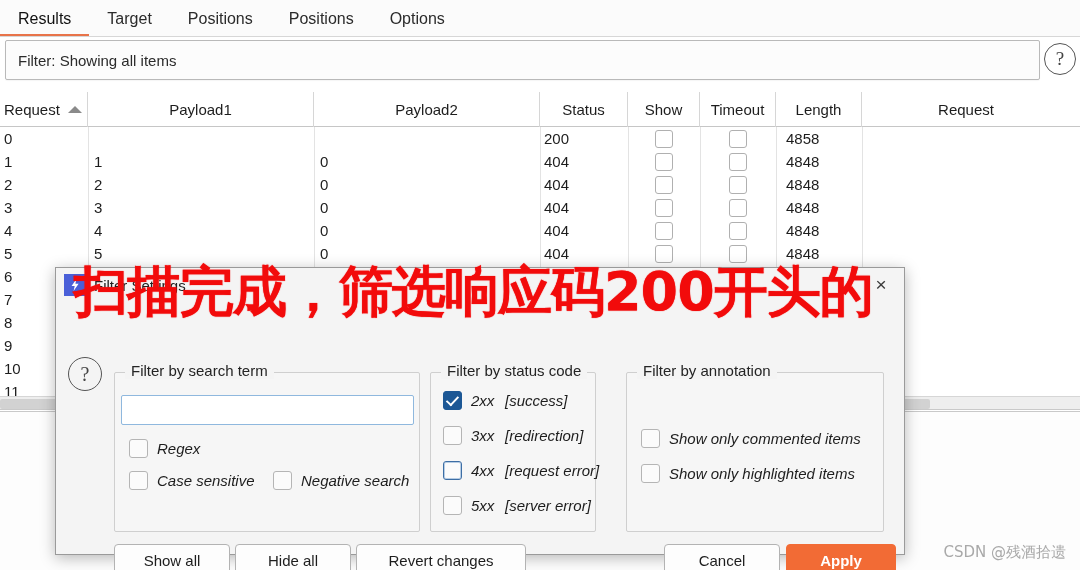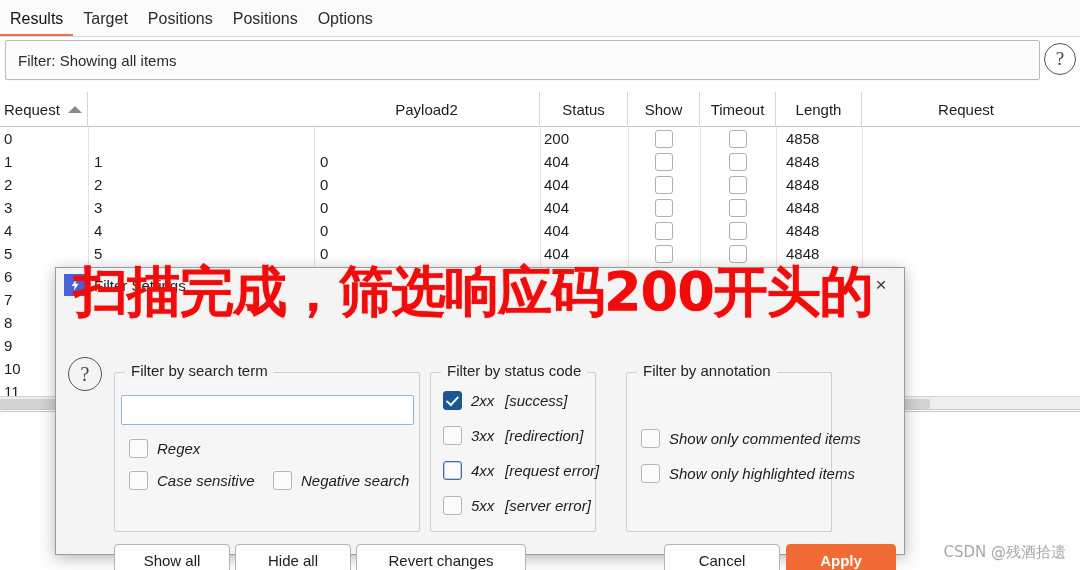--- a/index.html
+++ b/index.html
@@ -19,21 +19,21 @@
 
   
   .tabbar {
     position: absolute; left: 0; top: 0;
     width: 1080px; height: 37px;
     background: #fbfbfb;
     display: flex; align-items: flex-start;
   }
   .tab {
     height: 37px;
-    padding: 0 10px;
+    padding: 0 18px;
     display: flex; align-items: center;
     font-size: 16px;
     color: #2b2b2b;
     position: relative;
     background: transparent;
     white-space: nowrap;
   }
   .tab.active { color: #111; }
   .tab.active::after {
     content: "";
@@ -207,21 +207,21 @@
     position: absolute;
     top: -11px; left: 10px;
     padding: 0 6px;
     background: #f4f4f4;
     font-size: 15px;
     color: #242424;
     white-space: nowrap;
   }
   #grp-search { left: 58px; top: 70px; width: 306px; height: 160px; }
   #grp-status { left: 374px; top: 70px; width: 166px; height: 160px; }
-  #grp-annot  { left: 570px; top: 70px; width: 206px; height: 160px; }
+  #grp-annot  { left: 570px; top: 70px; width: 258px; height: 160px; }
 
   .textinput {
     position: absolute;
     left: 6px; top: 22px;
     width: 293px; height: 30px;
     background: #ffffff;
     border: 1.5px solid #8fb8de;
     border-radius: 2px;
   }
 
@@ -338,20 +338,23 @@
   <div class="help-circle" id="help-top">
       <span>?</span>
     </div>
 
   <div class="table">
     <div class="thead">
       <div class="th left" style="left:0px; width:88px;">
         <span>Request</span>
         <span class="sort-caret"></span>
       </div>
+      <div class="th" style="left:88px; width:226px;">
+          <span>Payload1</span>
+        </div>
       <div class="th" style="left:314px; width:226px;">
           <span>Payload2</span>
         </div>
       <div class="th" style="left:540px; width:88px;">
           <span>Status</span>
         </div>
       <div class="th" style="left:628px; width:72px;">
           <span>Show</span>
         </div>
       <div class="th" style="left:776px; width:86px;">

